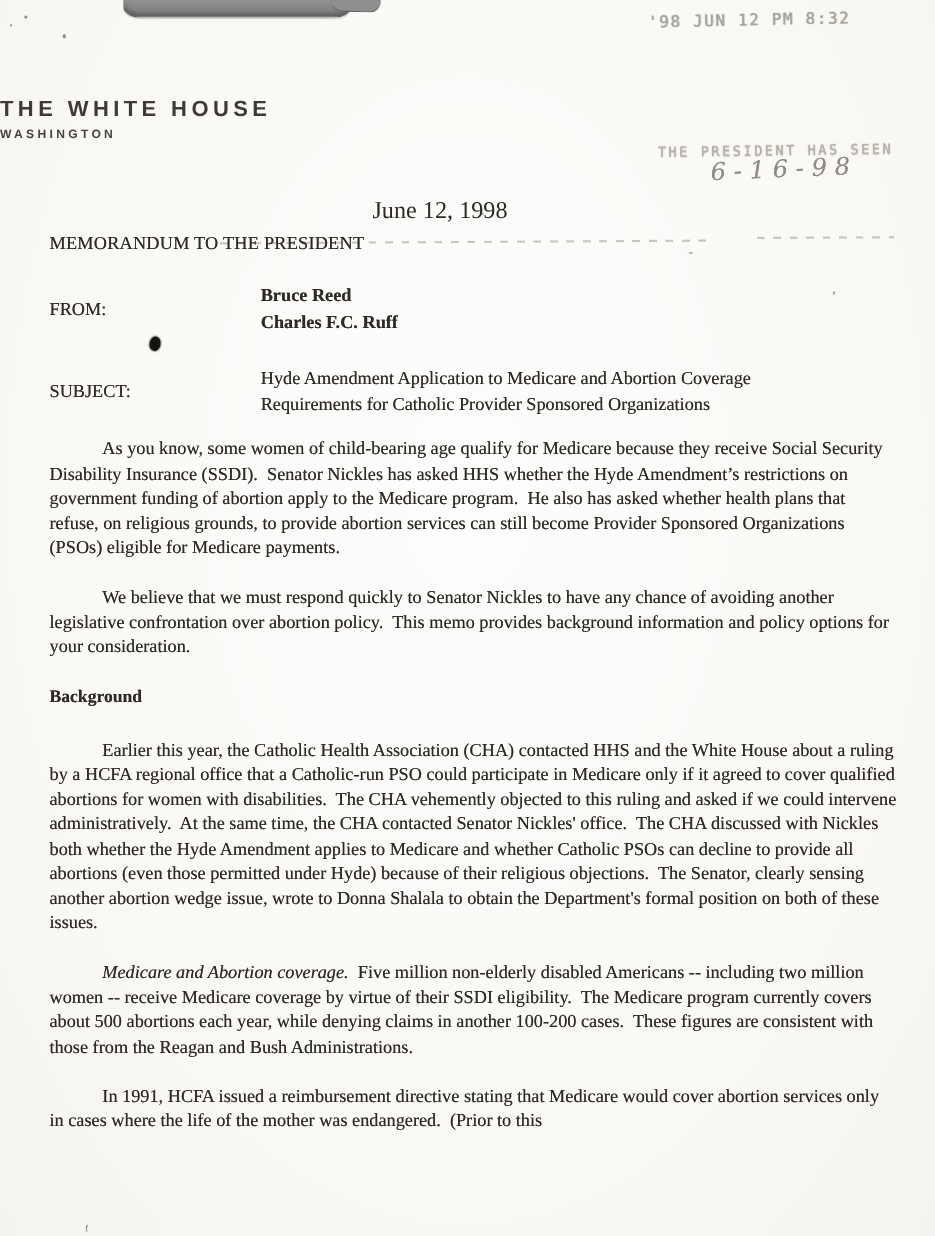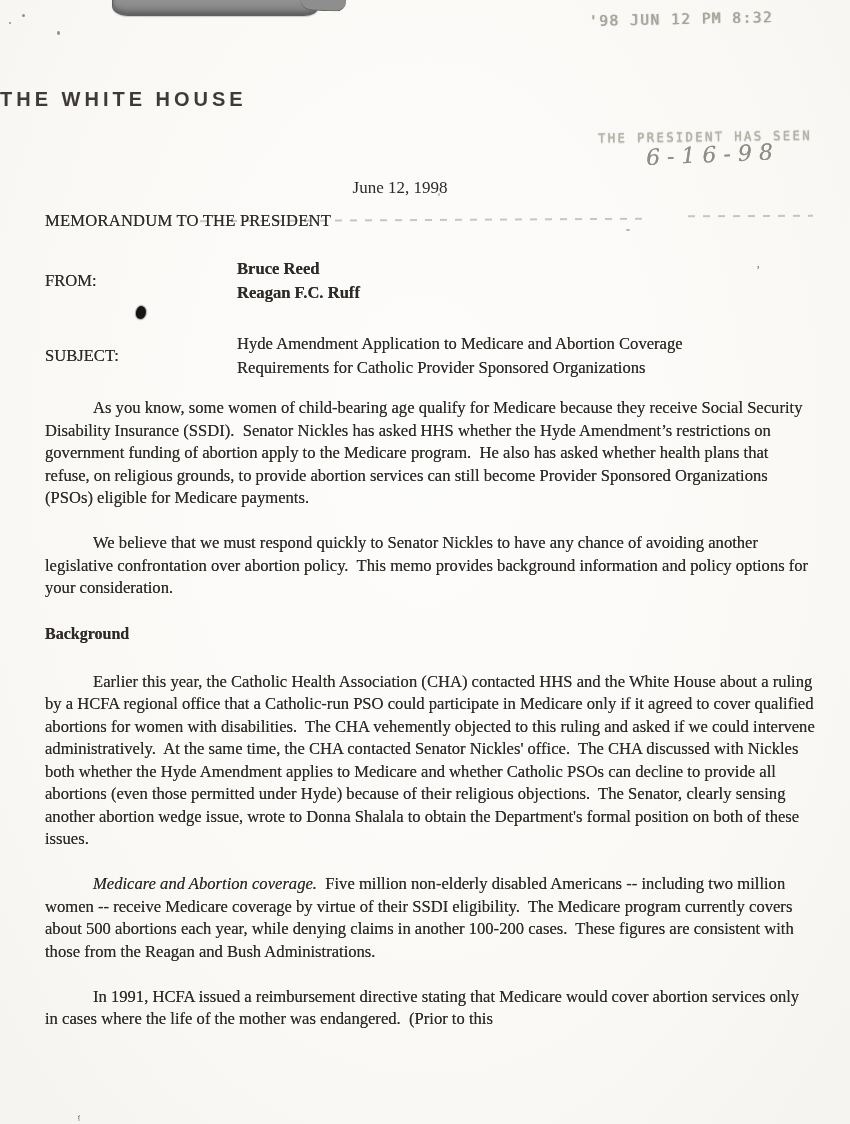--- a/index.html
+++ b/index.html
@@ -83,21 +83,21 @@
     color:#3d3a37;
   }
   .lh-sub{
     position:absolute;left:0;top:116px;width:100%;
     font-family:"Liberation Sans", sans-serif;
     font-weight:bold;font-size:11px;letter-spacing:3px;
     color:#45423f;
   }
   .memo-date{
     position:absolute;left:0;top:178px;width:800px;text-align:center;
-    font-size:17px;color:#2c2926;
+    font-size:22px;color:#2c2926;
   }
 
   
   .content{
     position:absolute;left:45px;top:210px;width:770px;
     font-size:16.6px;line-height:22.4px;
     color:#2d2a27;
     text-shadow:0 0 .4px rgba(45,42,39,.75);
   }
   .memo-title{
@@ -134,30 +134,31 @@
   <div class="streak" style="left:688px;top:215px;width:125px;"></div>
   <div class="ink-dot"></div>
   <span class="tick" style="left:756px;top:262px;">’</span>
   <div class="bottom-mark">ͣ̆ ..</div>
 
   <div class="received-stamp">'98 JUN 12 PM 8:32</div>
   <div class="seen-stamp">THE PRESIDENT HAS SEEN</div>
   <div class="seen-date">6-16-98</div>
 
   <div class="lh-title">THE WHITE HOUSE</div>
+  <div class="lh-sub">WASHINGTON</div>
   <div class="memo-date">June 12, 1998</div>
 
   <div class="content">
     <div class="memo-title">MEMORANDUM TO THE PRESIDENT</div>
 
     <div class="kv-row">
       <div class="kv-label">FROM:</div>
       <div class="kv-value">
         <div>Bruce Reed</div>
-        <div>Reagan F.C. Ruff</div>
+        <div>Charles F.C. Ruff</div>
       </div>
     </div>
 
     <div class="kv-row subject-row">
       <div class="kv-label">SUBJECT:</div>
       <div class="kv-value" style="line-height:24px;">Hyde Amendment Application to Medicare and Abortion Coverage Requirements for Catholic Provider Sponsored Organizations</div>
     </div>
 
     <p class="body-par">As you know, some women of child-bearing age qualify for Medicare because they receive Social Security Disability Insurance (SSDI).  Senator Nickles has asked HHS whether the Hyde Amendment’s restrictions on government funding of abortion apply to the Medicare program.  He also has asked whether health plans that refuse, on religious grounds, to provide abortion services can still become Provider Sponsored Organizations (PSOs) eligible for Medicare payments.</p>
 

